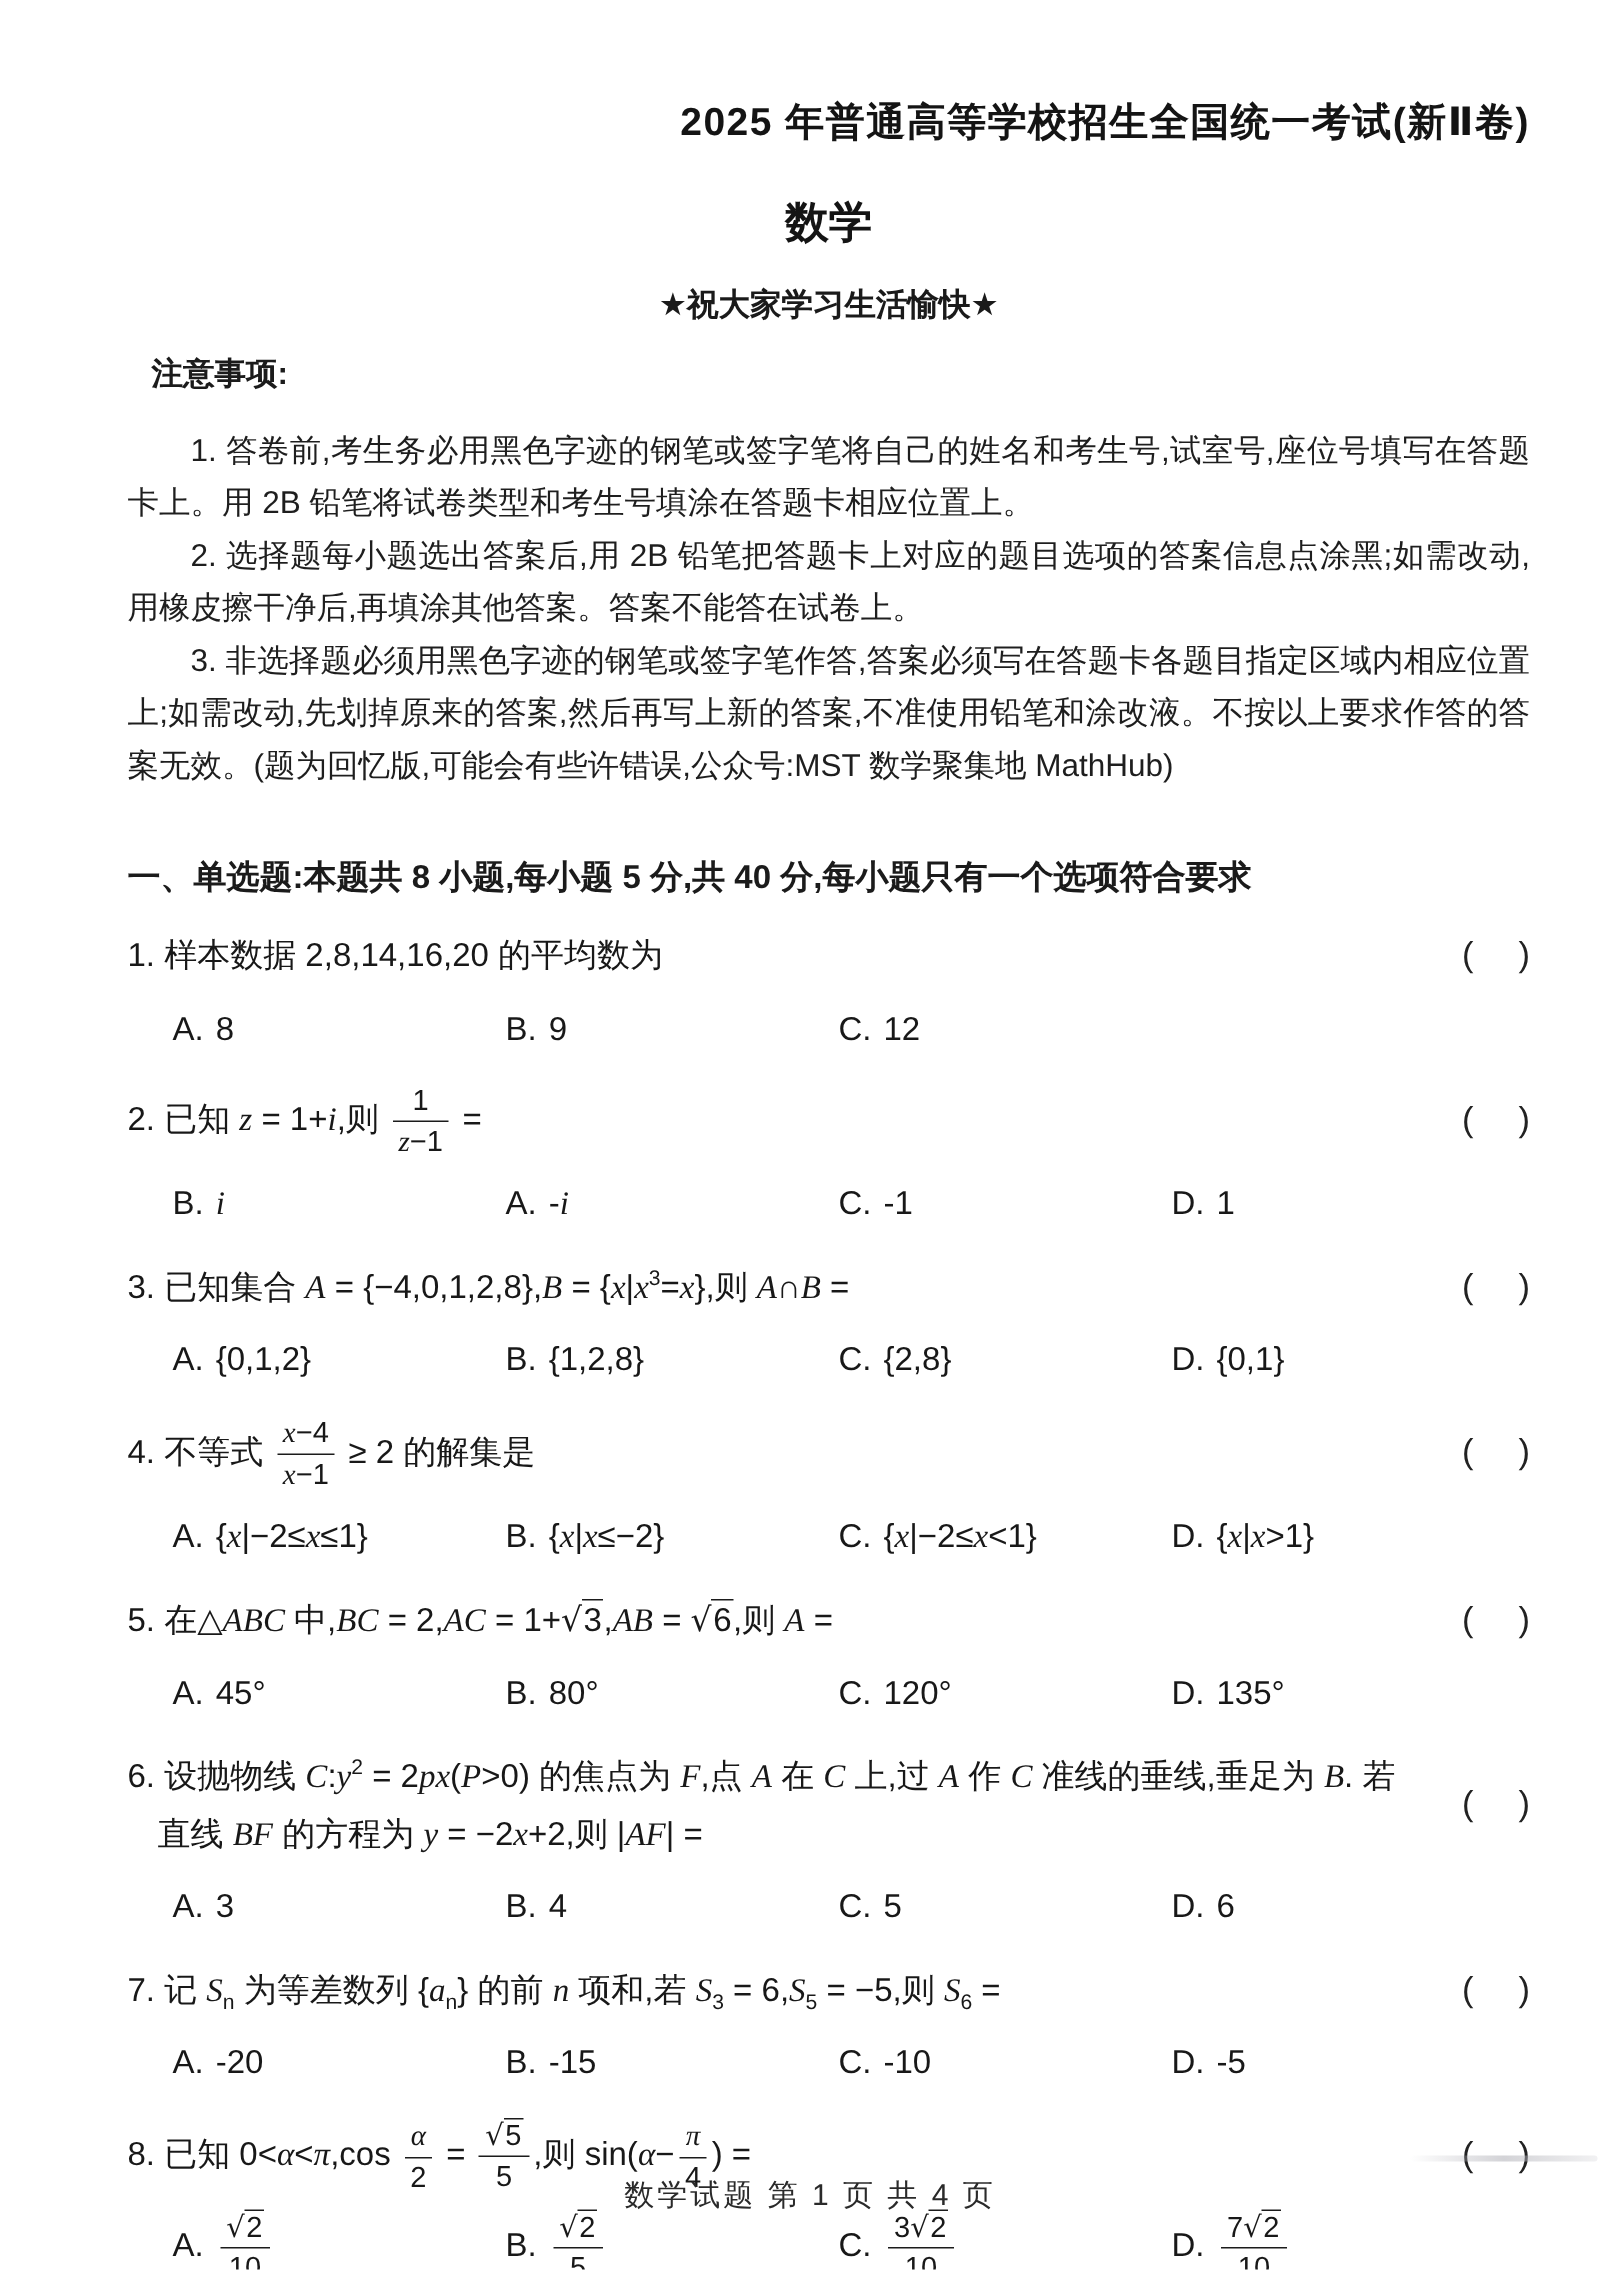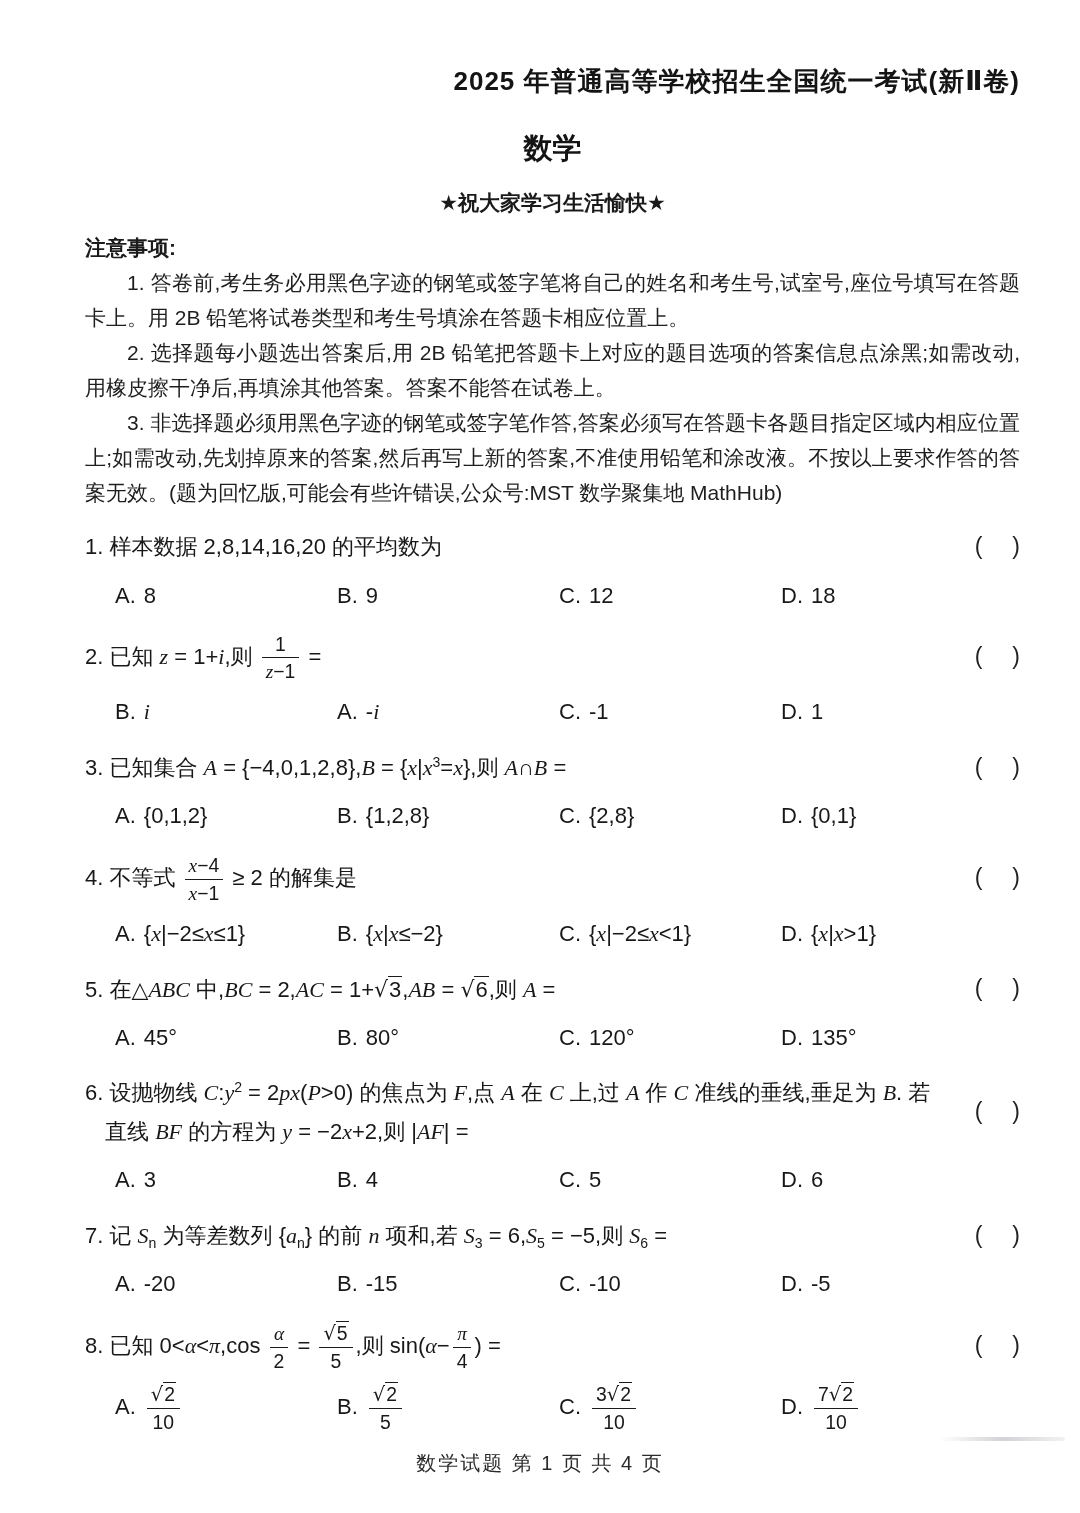--- a/index.html
+++ b/index.html
@@ -15,21 +15,21 @@
     text-align:right;font-size:26px;font-weight:bold;letter-spacing:1px;
     margin:0 0 30px 0;color:#141414;
   }
   .subject{
     text-align:center;font-size:29px;font-weight:bold;margin:0 0 20px 0;color:#141414;
   }
   .greeting{
     text-align:center;font-size:21px;font-weight:bold;margin:0 0 14px 0;color:#1a1a1a;
   }
 
-  .notes-heading{font-size:21px;font-weight:bold;margin:0;line-height:34px;}
+  .notes-heading{font-size:21px;font-weight:bold;margin:16px;line-height:34px;}
   .note{font-size:21px;line-height:35px;margin:0;text-indent:2em;text-align:justify;color:#1e1e1e;}
 
   .section-heading{font-size:22px;font-weight:bold;margin:42px 0 0 0;line-height:30px;}
 
   .question{margin-top:18px;}
   .q-row{display:flex;align-items:center;}
   .q-row.bracket-bottom{align-items:center;}
   .q-stem{
     flex:1;font-size:22px;line-height:1.75;
     padding-left:20px;text-indent:-20px;color:#181818;
@@ -82,31 +82,31 @@
   <h2 class="subject">数学</h2>
   <div class="greeting">★祝大家学习生活愉快★</div>
 
   <div>
     <p class="notes-heading">注意事项:</p>
     <p class="note">1. 答卷前,考生务必用黑色字迹的钢笔或签字笔将自己的姓名和考生号,试室号,座位号填写在答题卡上。用 2B 铅笔将试卷类型和考生号填涂在答题卡相应位置上。</p>
     <p class="note">2. 选择题每小题选出答案后,用 2B 铅笔把答题卡上对应的题目选项的答案信息点涂黑;如需改动,用橡皮擦干净后,再填涂其他答案。答案不能答在试卷上。</p>
     <p class="note">3. 非选择题必须用黑色字迹的钢笔或签字笔作答,答案必须写在答题卡各题目指定区域内相应位置上;如需改动,先划掉原来的答案,然后再写上新的答案,不准使用铅笔和涂改液。不按以上要求作答的答案无效。(题为回忆版,可能会有些许错误,公众号:MST 数学聚集地 MathHub)</p>
   </div>
 
+  <p class="section-heading">一、单选题:本题共 8 小题,每小题 5 分,共 40 分,每小题只有一个选项符合要求</p>
 
   <div class="question">
     <div class="q-row">
       <div class="q-stem">1. 样本数据 2,8,14,16,20 的平均数为</div>
       <div class="bracket"><span>(</span><span class="bracket-gap"></span><span>)</span></div>
     </div>
     <div class="q-options">
       <div class="opt"><span class="opt-label">A.</span><span class="opt-body">8</span></div>
       <div class="opt"><span class="opt-label">B.</span><span class="opt-body">9</span></div>
       <div class="opt"><span class="opt-label">C.</span><span class="opt-body">12</span></div>
-      <div class="opt"><span class="opt-label">D.</span><span class="opt-body">18</span></div>
     </div>
   </div>
 
   <div class="question">
     <div class="q-row">
       <div class="q-stem">2. 已知 <i class="mv">z</i> = 1+<i class="mv">i</i>,则 <span class="frac"><span class="num">1</span><span class="den"><i class="mv">z</i>−1</span></span> =</div>
       <div class="bracket"><span>(</span><span class="bracket-gap"></span><span>)</span></div>
     </div>
     <div class="q-options">
       <div class="opt"><span class="opt-label">B.</span><span class="opt-body"><i class="mv">i</i></span></div>

